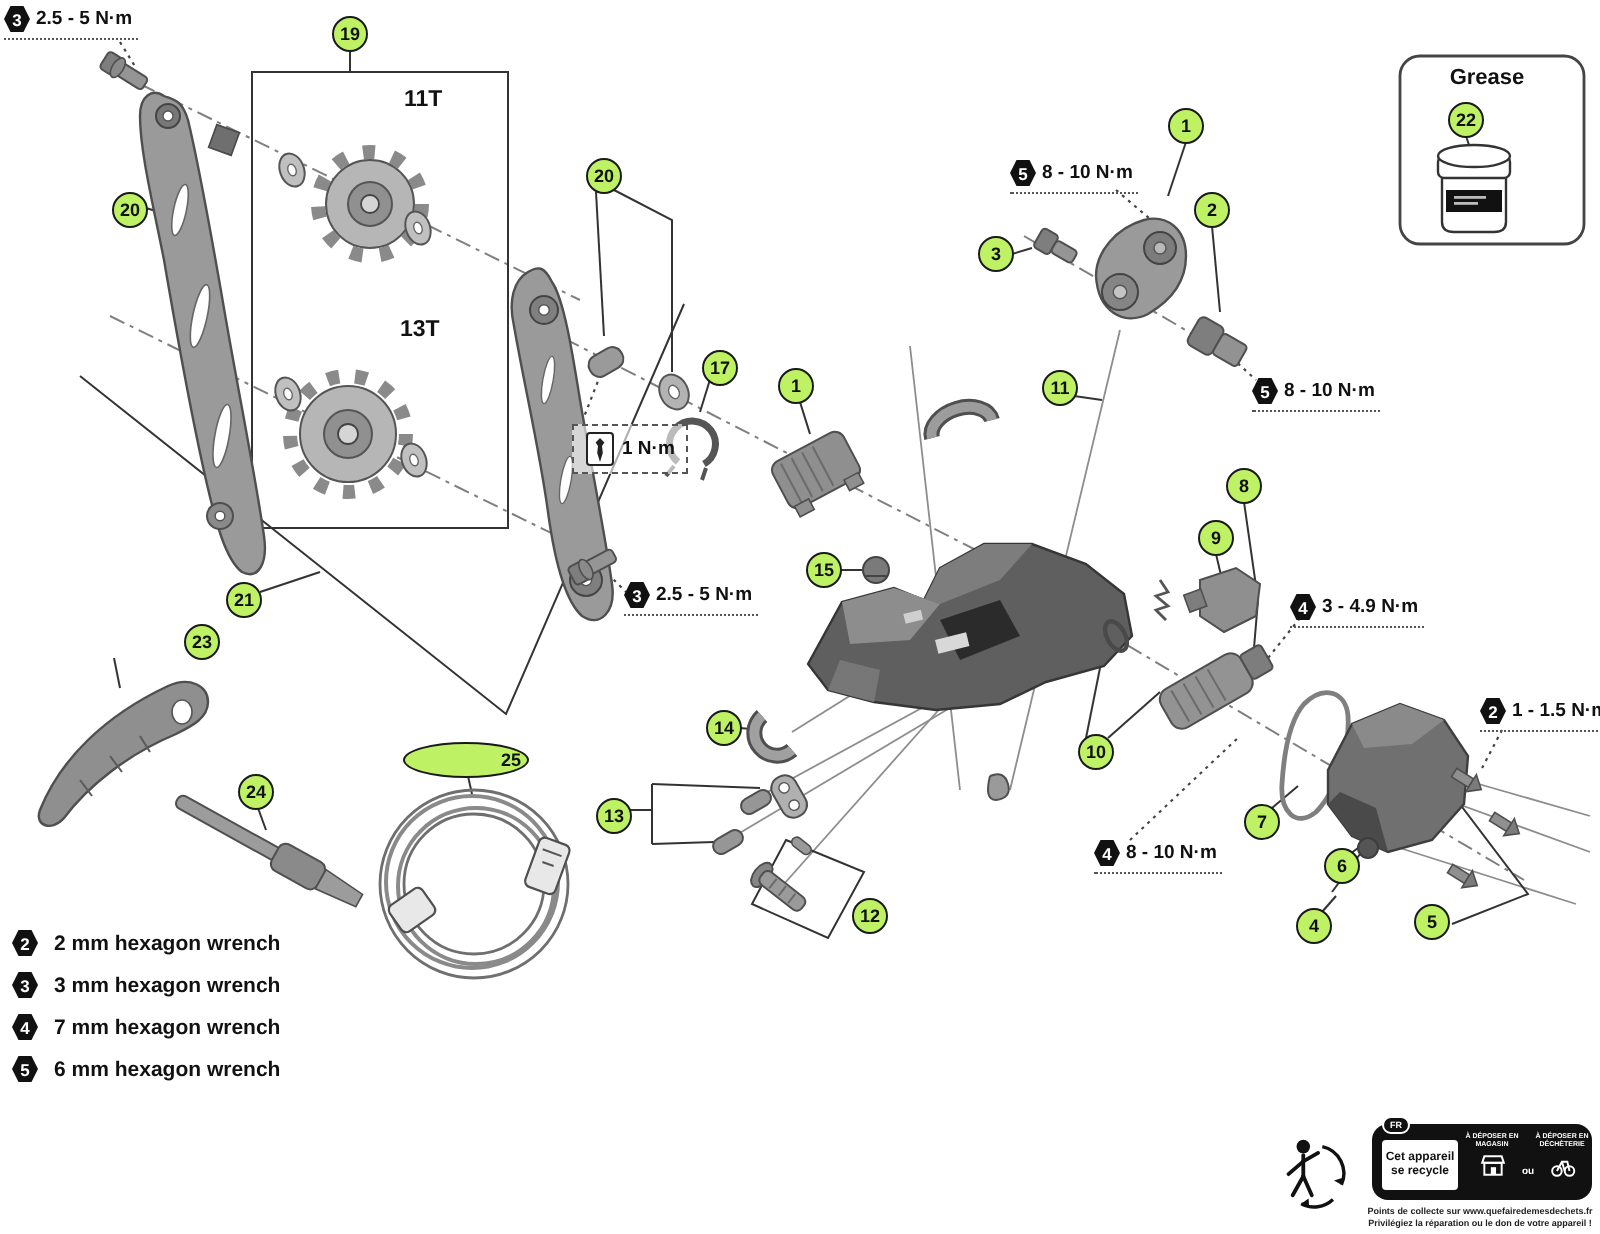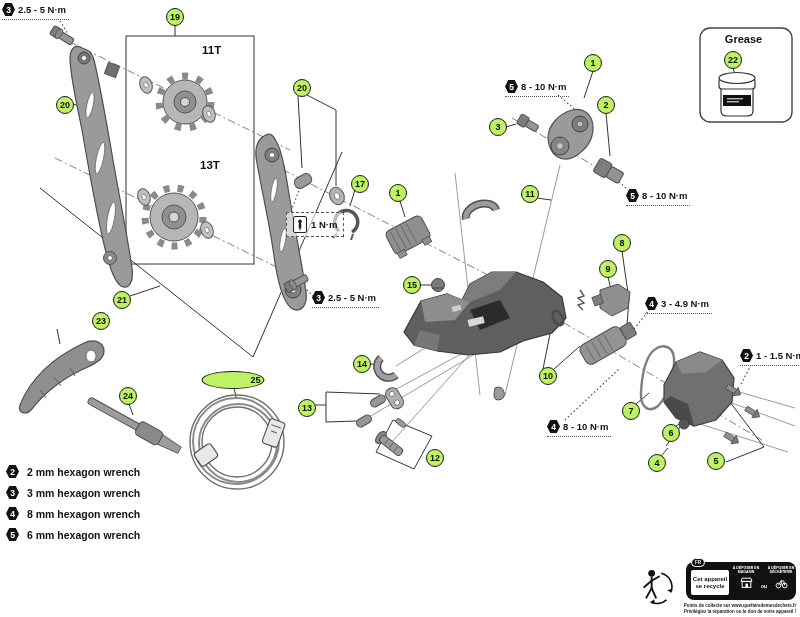--- a/index.html
+++ b/index.html
@@ -426,21 +426,21 @@
       <div class="legend-row">
         <span class="hexbadge">2</span>
         <span>2 mm hexagon wrench</span>
       </div>
       <div class="legend-row">
         <span class="hexbadge">3</span>
         <span>3 mm hexagon wrench</span>
       </div>
       <div class="legend-row">
         <span class="hexbadge">4</span>
-        <span>8 mm hexagon wrench</span>
+        <span>7 mm hexagon wrench</span>
       </div>
       <div class="legend-row">
         <span class="hexbadge">5</span>
         <span>6 mm hexagon wrench</span>
       </div>
     </div>
 
 <div id="recycle">
   <svg width="36" height="40" viewBox="0 0 34 36" style="position:absolute;left:0;top:6px;">
     <circle cx="11" cy="6" r="3.2" fill="#111"></circle>

